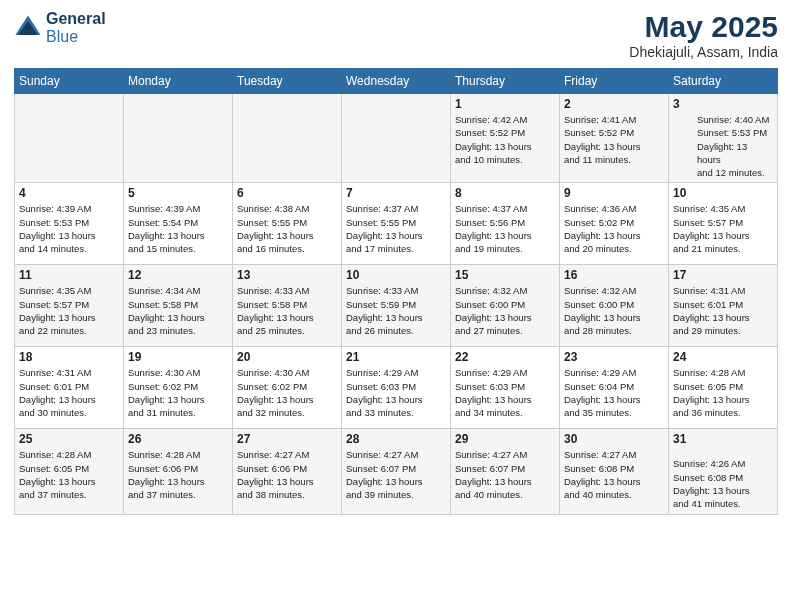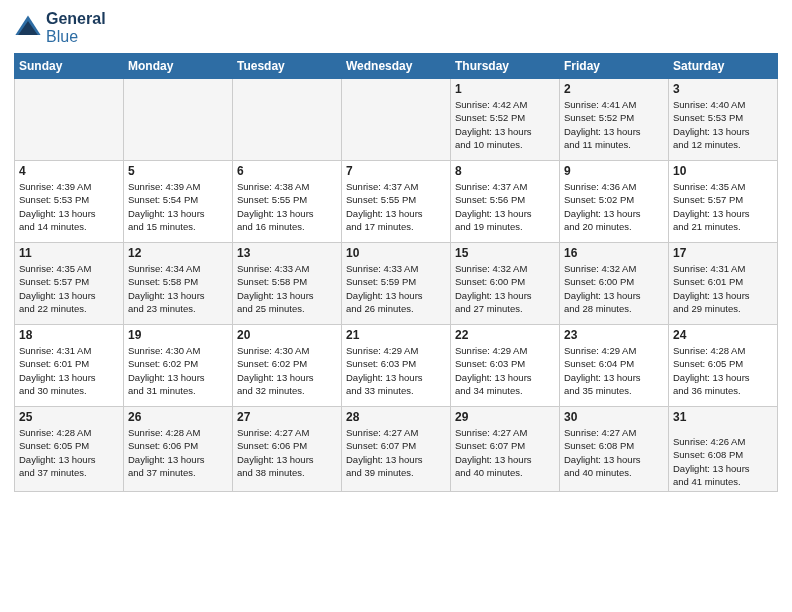--- a/index.html
+++ b/index.html
@@ -43,21 +43,21 @@
     }
     table {
       width: 100%;
       border-collapse: collapse;
       table-layout: fixed;
     }
     thead tr th {
       background-color: #2e6da4;
       color: #fff;
       font-size: 12px;
-      font-weight: bold;
+      font-weight: normal;
       padding: 5px 4px;
       text-align: left;
       border: 1px solid #2e6da4;
     }
     tbody tr td {
       border: 1px solid #ccc;
       vertical-align: top;
       padding: 3px 4px;
       font-size: 10px;
       color: #222;
@@ -88,20 +88,24 @@
     <div class="logo">
       <svg class="logo-icon" viewBox="0 0 40 40">
         <polygon points="20,2 38,30 2,30" fill="#2e6da4"></polygon>
         <polygon points="20,10 34,30 6,30" fill="#1a3a5c"></polygon>
       </svg>
       <div>
         <div style="font-size:16px;font-weight:bold;color:#1a3a5c;line-height:1.1">General</div>
         <div style="font-size:16px;font-weight:normal;color:#2e6da4;line-height:1.1">Blue</div>
       </div>
     </div>
+    <div class="title-block">
+      <div class="month-year">May 2025</div>
+      <div class="location">Dhekiajuli, Assam, India</div>
+    </div>
   </div>
 
   <table>
     <thead>
       <tr>
       <th>Sunday</th>
           <th>Monday</th>
           <th>Tuesday</th>
           <th>Wednesday</th>
           <th>Thursday</th>
@@ -124,21 +128,21 @@
           </td>
           <td>
             <span class="day-num">2</span>
             <div class="day-info" style="white-space: pre-line;">Sunrise: 4:41 AM
 Sunset: 5:52 PM
 Daylight: 13 hours
 and 11 minutes.</div>
           </td>
           <td>
             <span class="day-num">3</span>
-            <div class="day-info" style="white-space: pre-line;">Sunrise: 4:40 AM
+            <div class="day-info" style="white-space: pre-line; margin-left: 24px;">Sunrise: 4:40 AM
 Sunset: 5:53 PM
 Daylight: 13 hours
 and 12 minutes.</div>
           </td>
         </tr>
         <tr>
           <td>
             <span class="day-num">4</span>
             <div class="day-info" style="white-space: pre-line;">Sunrise: 4:39 AM
 Sunset: 5:53 PM

